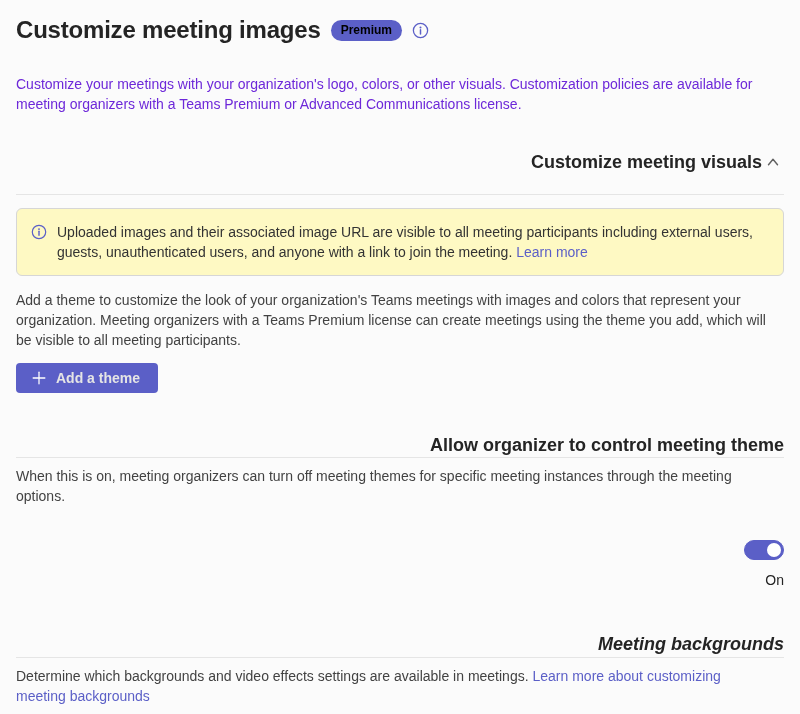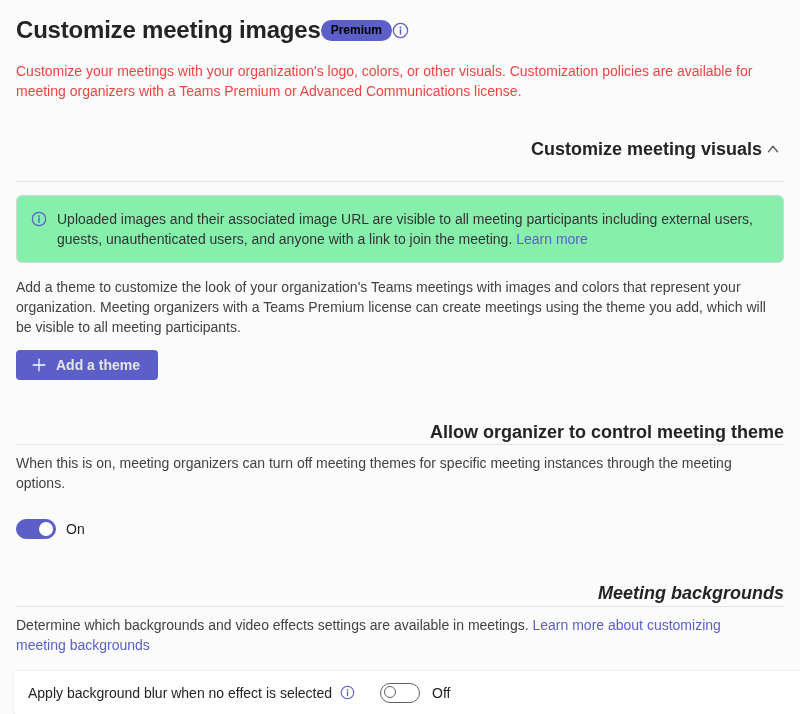--- a/index.html
+++ b/index.html
@@ -7,48 +7,48 @@
   body {
     font-family: "Liberation Sans", sans-serif;
     background: #fbfbfb;
     color: #424242;
     font-size: 14px;
     line-height: 20px;
   }
   .container { padding: 14px 16px 0 16px; }
 
   
-  .title-row { display: flex; align-items: center; }
+  .title-row { display: flex; align-items: center; gap: 10px; }
   h1 { font-size: 24px; line-height: 32px; font-weight: 700; color: #242424; letter-spacing: -0.2px; }
   .badge {
     background: #5b5fc7; color: #000000;
     font-size: 12px; line-height: 14px; font-weight: 600;
     padding: 3px 10px 4px 10px; border-radius: 11px;
     display: inline-block;
   }
   .info-icon { display: inline-flex; color: #5b5fc7; cursor: pointer; flex: 0 0 auto; }
   .info-icon svg { display: block; }
 
-  .page-desc { margin-top: 15px; max-width: 740px; color: #ef4444; }
+  .page-desc { margin-top: 28px; max-width: 740px; color: #6d28d9; }
 
   
   .section-header {
     display: flex; align-items: center; justify-content: flex-end;
     border-bottom: 1px solid #e5e5e5;
   }
   .section-header h2 { font-size: 18px; line-height: 24px; font-weight: 700; color: #242424; }
   .sh-visuals { margin-top: 36px; padding-bottom: 20px; }
   .sh-organizer { margin-top: 40px; }
   .sh-backgrounds { margin-top: 42px; padding-bottom: 1px; font-style: italic; }
   .chevron-btn { background: none; border: none; cursor: pointer; color: #616161; padding: 2px; display: flex; }
 
   
   .banner {
     margin-top: 13px;
-    background: #86efac;
+    background: #fef9c3;
     border: 1px solid #d6d6d6;
     border-radius: 6px;
     padding: 13px 18px 13px 14px;
     display: flex; gap: 10px; align-items: flex-start;
     max-width: 768px;
   }
   .banner .info-icon { margin-top: 2px; }
   .banner-text { color: #333333; }
   a.link { color: #5b5fc7; text-decoration: none; cursor: pointer; }
 
@@ -63,21 +63,21 @@
     font-family: "Liberation Sans", sans-serif;
     font-size: 14px; font-weight: 700;
     padding: 6px 18px 6px 14px; height: 30px;
     cursor: pointer;
   }
   .plus-icon { display: inline-flex; }
 
   .organizer-desc { margin-top: 8px; }
 
   
-  .toggle-row { display: flex; align-items: center; gap: 10px; margin-top: 26px; }
+  .toggle-row { display: flex; align-items: flex-end; gap: 10px; margin-top: 34px; flex-direction: column; }
   .toggle { width: 40px; height: 20px; border-radius: 10px; position: relative; cursor: pointer; flex: 0 0 auto; }
   .toggle.on { background: #5b5fc7; border: 1px solid #5b5fc7; }
   .toggle.on .knob {
     position: absolute; top: 2px; right: 2px;
     width: 14px; height: 14px; border-radius: 50%;
     background: #ffffff;
   }
   .toggle.off { background: #ffffff; border: 1px solid #616161; }
   .toggle.off .knob {
     position: absolute; top: 2px; left: 3px;

